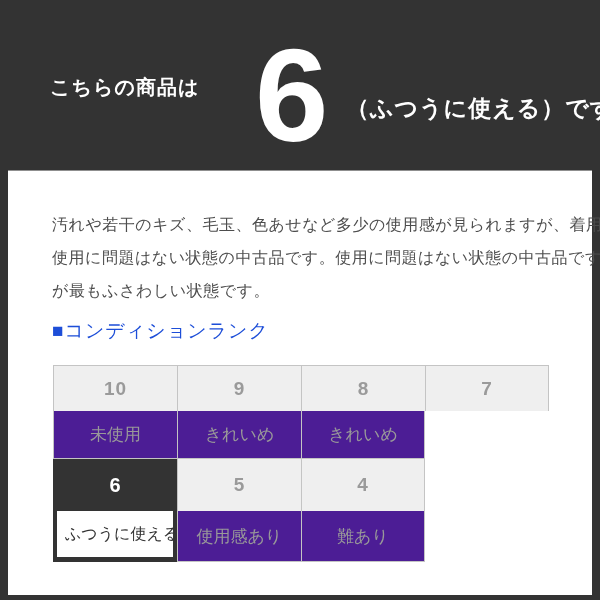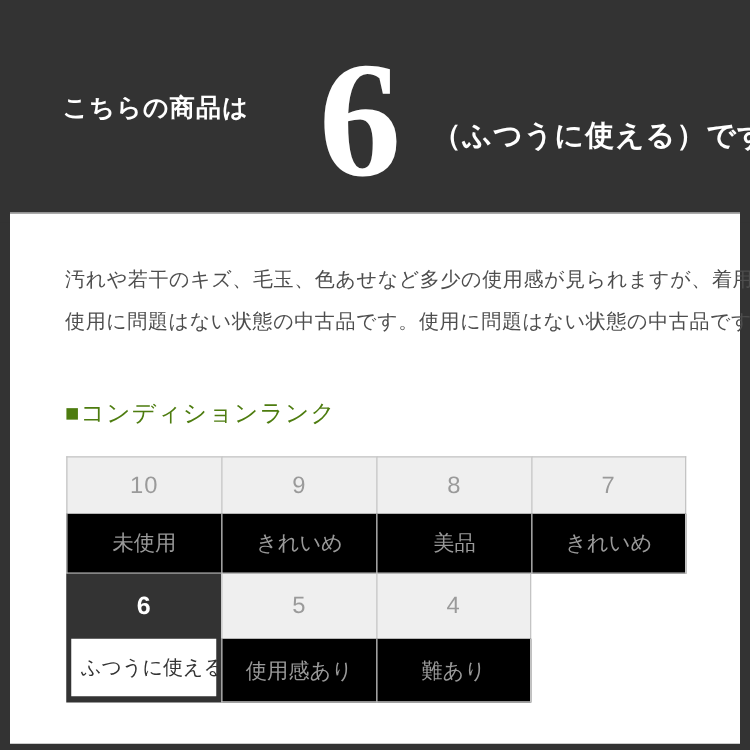--- a/index.html
+++ b/index.html
@@ -14,21 +14,20 @@
     font-family: "Liberation Sans", "DejaVu Sans", sans-serif;
     overflow: hidden;
   }
 
   
   .header {
     position: absolute;
     left: 0; top: 0;
     width: 600px; height: 178px;
     background: #333333;
-    font-family: Liberation Serif, serif;
   }
   .header-intro {
     position: absolute;
     left: 50px; top: 72px;
     color: #ffffff;
     font-size: 20px;
     font-weight: bold;
     line-height: 30px;
     letter-spacing: 1px;
     white-space: nowrap;
@@ -67,21 +66,21 @@
     color: #4d4d4d;
     font-size: 16px;
     line-height: 33px;
     letter-spacing: 0.5px;
   }
   .description div { white-space: nowrap; }
 
   .section-title {
     position: absolute;
     left: 44px; top: 147px;
-    color: #4d7c0f;
+    color: #1d4ed8;
     font-size: 19px;
     font-weight: 500;
     letter-spacing: 1px;
     white-space: nowrap;
   }
 
   
   .rank-table {
     position: absolute;
     left: 45px; top: 194px;
@@ -92,26 +91,26 @@
   .cell {
     box-sizing: border-box;
     display: flex;
     align-items: center;
     justify-content: center;
   }
   .num-cell {
     background: #efefef;
     color: #9a9a9a;
     font-size: 19px;
-    font-weight: normal;
+    font-weight: bold;
     letter-spacing: 1px;
     text-align: right;
   }
   .label-cell {
-    background: #000000;
+    background: #4c1d95;
     color: #999999;
     font-size: 17px;
   }
   .bl { border-left: 1px solid #c4c4c4; }
   .br { border-right: 1px solid #c4c4c4; }
   .bt { border-top: 1px solid #c4c4c4; }
   .bb { border-bottom: 1px solid #c4c4c4; }
 
   
   .highlight-cell {
@@ -157,34 +156,34 @@
     <div>こちらの商品は</div>
   </div>
   <div class="level-number">6</div>
   <div class="level-suffix">（ふつうに使える）です。</div>
 </div>
 
 <div class="panel">
   <div class="description">
     <div>汚れや若干のキズ、毛玉、色あせなど多少の使用感が見られますが、着用・</div>
     <div>使用に問題はない状態の中古品です。使用に問題はない状態の中古品です</div>
+    <div>が最もふさわしい状態です。</div>
   </div>
 
   <div class="section-title">■コンディションランク</div>
 
   <div class="rank-table">
 
     <div class="cell num-cell bt bl">10</div>
     <div class="cell num-cell bt bl">9</div>
     <div class="cell num-cell bt bl">8</div>
     <div class="cell num-cell bt bl br">7</div>
 
     <div class="cell label-cell bl bb">未使用</div>
     <div class="cell label-cell bl bb">きれいめ</div>
-    <div class="cell label-cell bl bb">美品</div>
     <div class="cell label-cell bl bb br">きれいめ</div>
 
     <div class="highlight-cell">
       <div class="highlight-num">6</div>
       <div class="highlight-label">ふつうに使える</div>
     </div>
 
     <div class="cell num-cell bl r3c2">5</div>
     <div class="cell num-cell bl br r3c3">4</div>
 

